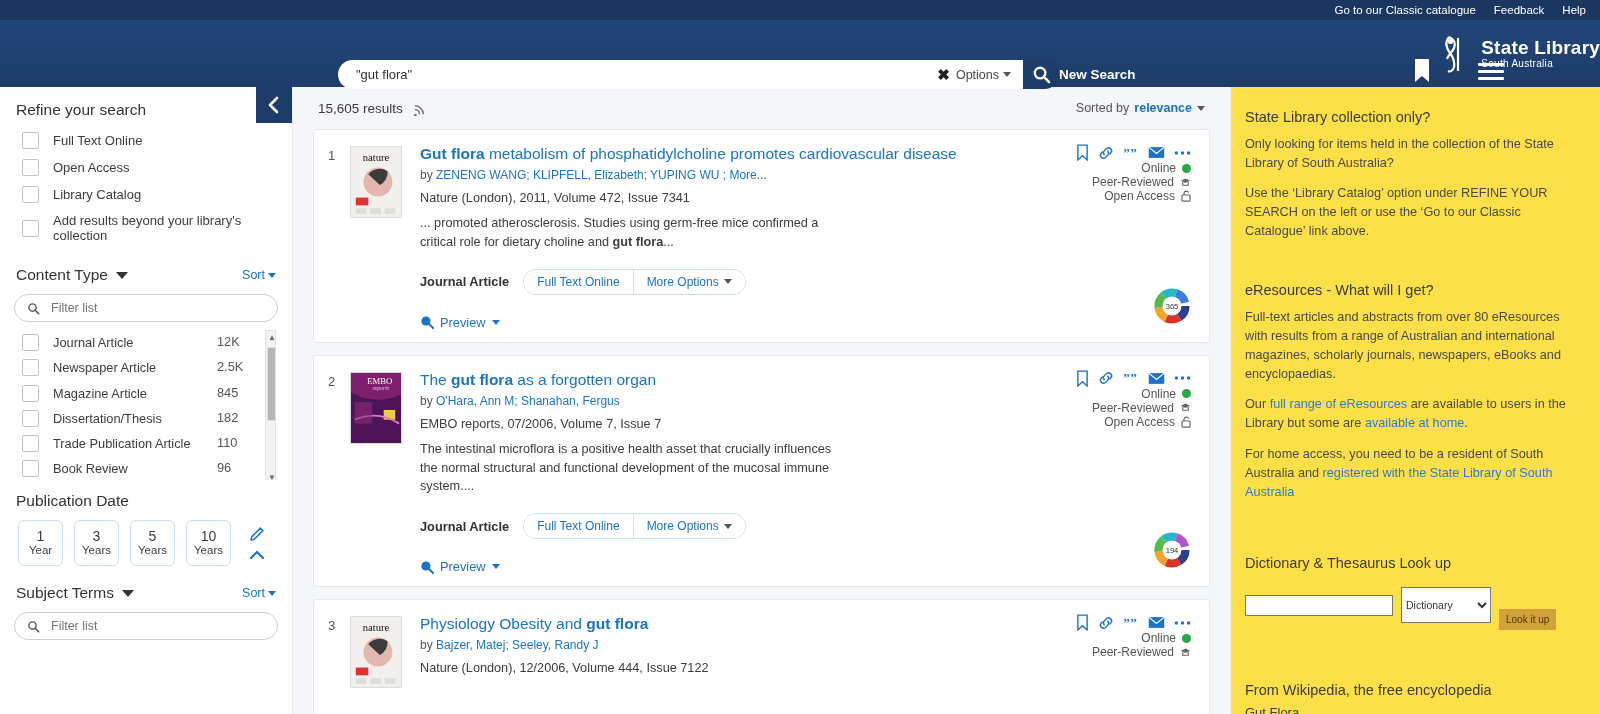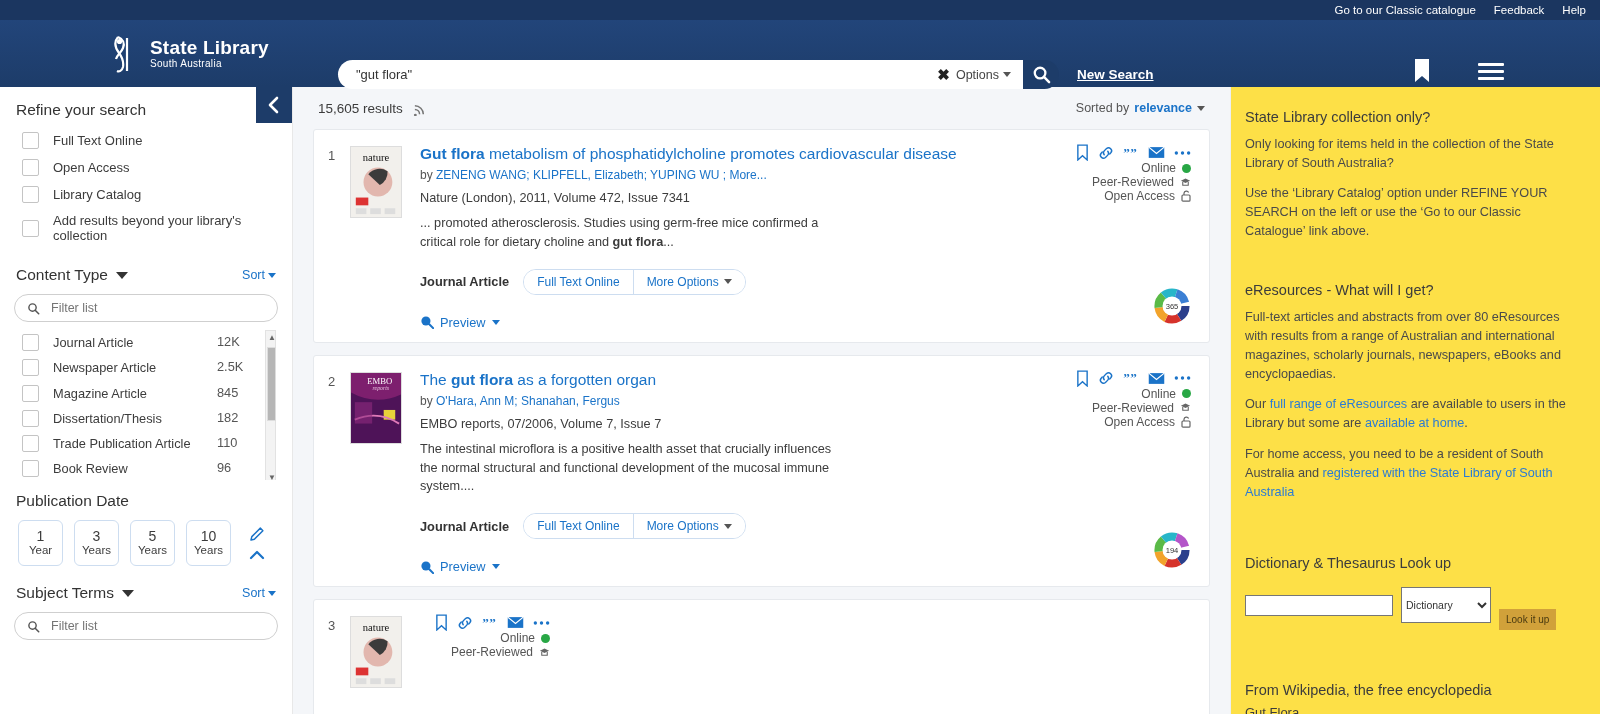--- a/index.html
+++ b/index.html
@@ -16,21 +16,21 @@
   .util-bar {
     height:20px; background:#1b3660; color:#fff;
     display:flex; align-items:center; justify-content:flex-end;
     padding-right:14px; gap:18px; font-size:11.5px;
   }
   .util-bar a { color:#fff; text-decoration:none; white-space:nowrap; }
   
   .header {
     height:67px; background:#1f4375;
     background:linear-gradient(180deg,#22457a 0%, #1d3c69 100%);
-    display:flex; align-items:center; position:relative;
+    display:flex; align-items:center; position:relative;justify-content:flex-end;
   }
   .brand { display:flex; align-items:center; margin-left:110px; gap:10px; }
   .brand-logo { width:30px; height:38px; }
   .brand-text { color:#fff; line-height:1.05; }
   .brand-name { font-size:19px; font-weight:bold; letter-spacing:.2px;}
   .brand-sub { font-size:10px; letter-spacing:.3px; margin-top:1px;}
   .searchwrap {
     position:absolute; left:338px; top:40px;
     display:flex; align-items:center;
   }
@@ -52,21 +52,21 @@
   .opt-btn {
     font-size:12.5px; color:#444; display:flex; align-items:center;
     gap:4px; cursor:pointer; padding-right:6px; white-space:nowrap;
   }
   .caret-d { width:0;height:0;border-left:4px solid transparent;border-right:4px solid transparent;border-top:5px solid #555; display:inline-block;}
   .search-go {
     width:36px; height:29px; background:#1d3c69;
     border-radius:0 15px 15px 0;
     display:flex; align-items:center; justify-content:center; cursor:pointer;
   }
-  .new-search { color:#fff; font-size:13.5px; font-weight:bold; margin-left:18px; cursor:pointer; white-space:nowrap;text-decoration:underline;}
+  .new-search { color:#fff; font-size:13.5px; font-weight:bold; cursor:pointer; white-space:nowrap;}
   .header-icons { position:absolute; right:96px; top:38px; display:flex; gap:46px; align-items:center;}
   .hamburger { display:flex; flex-direction:column; gap:4px; cursor:pointer;}
   .hamburger span { display:block; width:26px; height:3px; background:#fff; border-radius:1px;}
   
   .page { display:flex; height:627px; }
   
   .facets {
     width:293px; background:#fff; position:relative;
     padding:0 14px; overflow:hidden;
     border-right:1px solid #e8e8e8;
@@ -573,20 +573,30 @@
           <rect width="52" height="72" fill="#f2f0ec"></rect>
           <text x="26" y="14" font-size="11" font-family="Liberation Serif, serif" text-anchor="middle" fill="#111">nature</text>
           <circle cx="28" cy="36" r="15" fill="#e2b7ae"></circle>
           <path d="M18 28 a15 15 0 0 1 20 -3 a14 14 0 0 1 -8 14 z" fill="#3b3b3b"></path>
           <rect x="5" y="52" width="13" height="8" fill="#d33"></rect>
           <rect x="5" y="63" width="11" height="6" fill="#ddd"></rect>
           <rect x="20" y="63" width="11" height="6" fill="#ddd"></rect>
           <rect x="35" y="63" width="11" height="6" fill="#ddd"></rect>
         </svg>
       </div>
+      <div class="card-main">
+        <div class="rtitle">
+          <span>Physiology Obesity and </span><b>gut flora</b>
+        </div>
+        <div class="rauthors">
+          <span>by</span>
+          <a href="#">Bajzer, Matej; Seeley, Randy J</a>
+        </div>
+        <div class="rsource">Nature (London), 12/2006, Volume 444, Issue 7122</div>
+      </div>
       <div class="card-right">
         <div class="act-icons">
           <svg width="13" height="17" viewBox="0 0 14 18">
             <path d="M2 1 h10 v16 l-5 -4.5 l-5 4.5 z" stroke="#1a73c8" stroke-width="1.5" fill="none"></path>
           </svg>
           <svg width="16" height="16" viewBox="0 0 18 18">
             <path d="M7 11 a3.4 3.4 0 0 1 0 -4.4 l2.6 -2.6 a3.4 3.4 0 0 1 4.8 4.8 l-1.2 1.2" stroke="#1a73c8" stroke-width="1.6" fill="none" stroke-linecap="round"></path>
             <path d="M11 7 a3.4 3.4 0 0 1 0 4.4 l-2.6 2.6 a3.4 3.4 0 0 1 -4.8 -4.8 l1.2 -1.2" stroke="#1a73c8" stroke-width="1.6" fill="none" stroke-linecap="round"></path>
           </svg>
           <svg width="16" height="14" viewBox="0 0 18 16">

